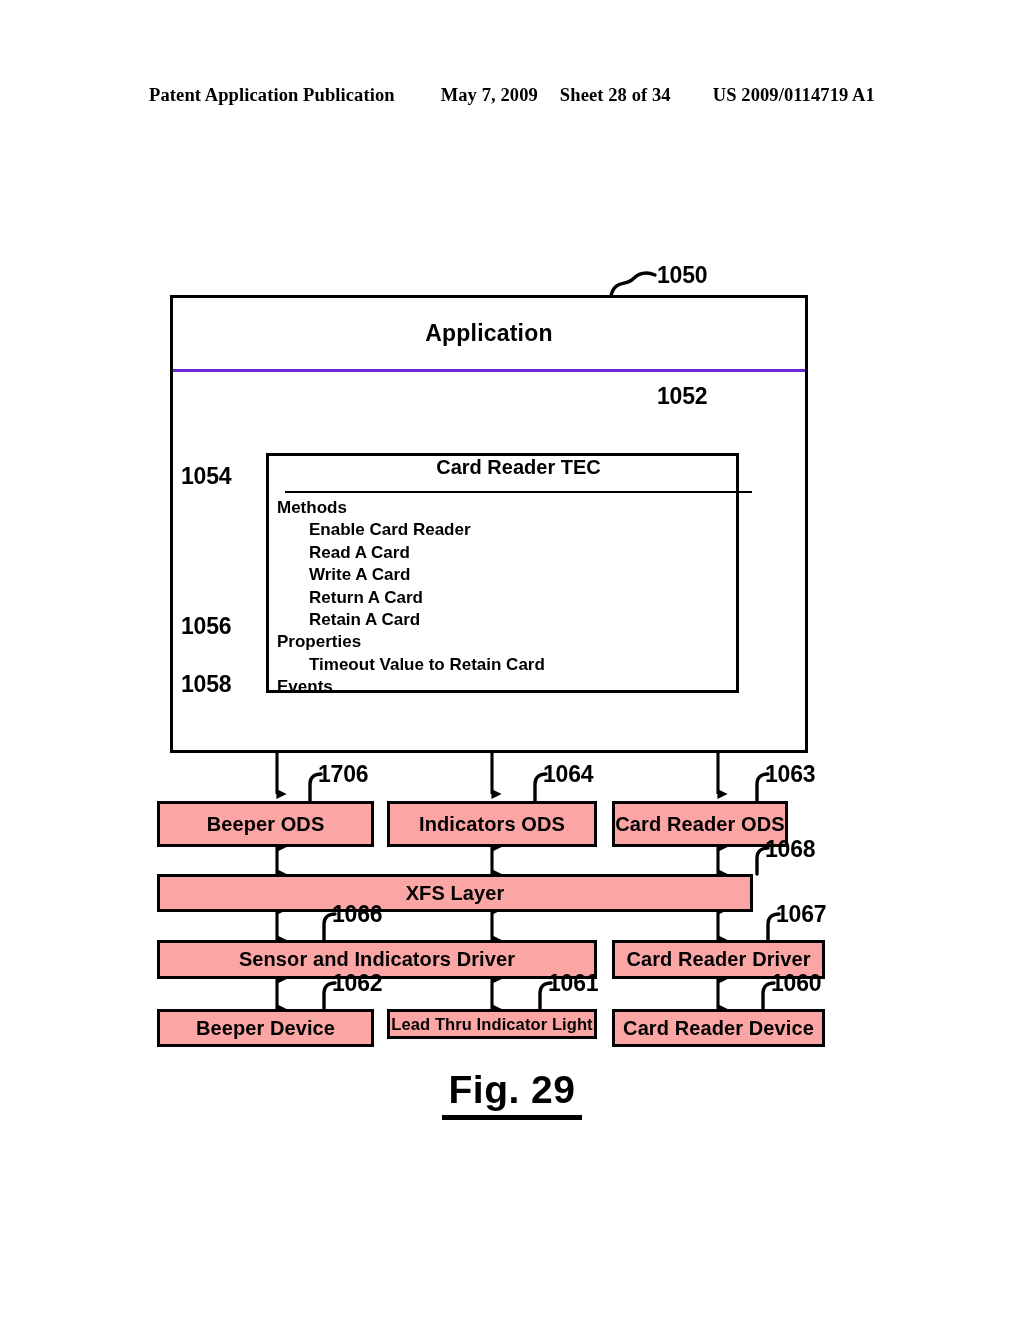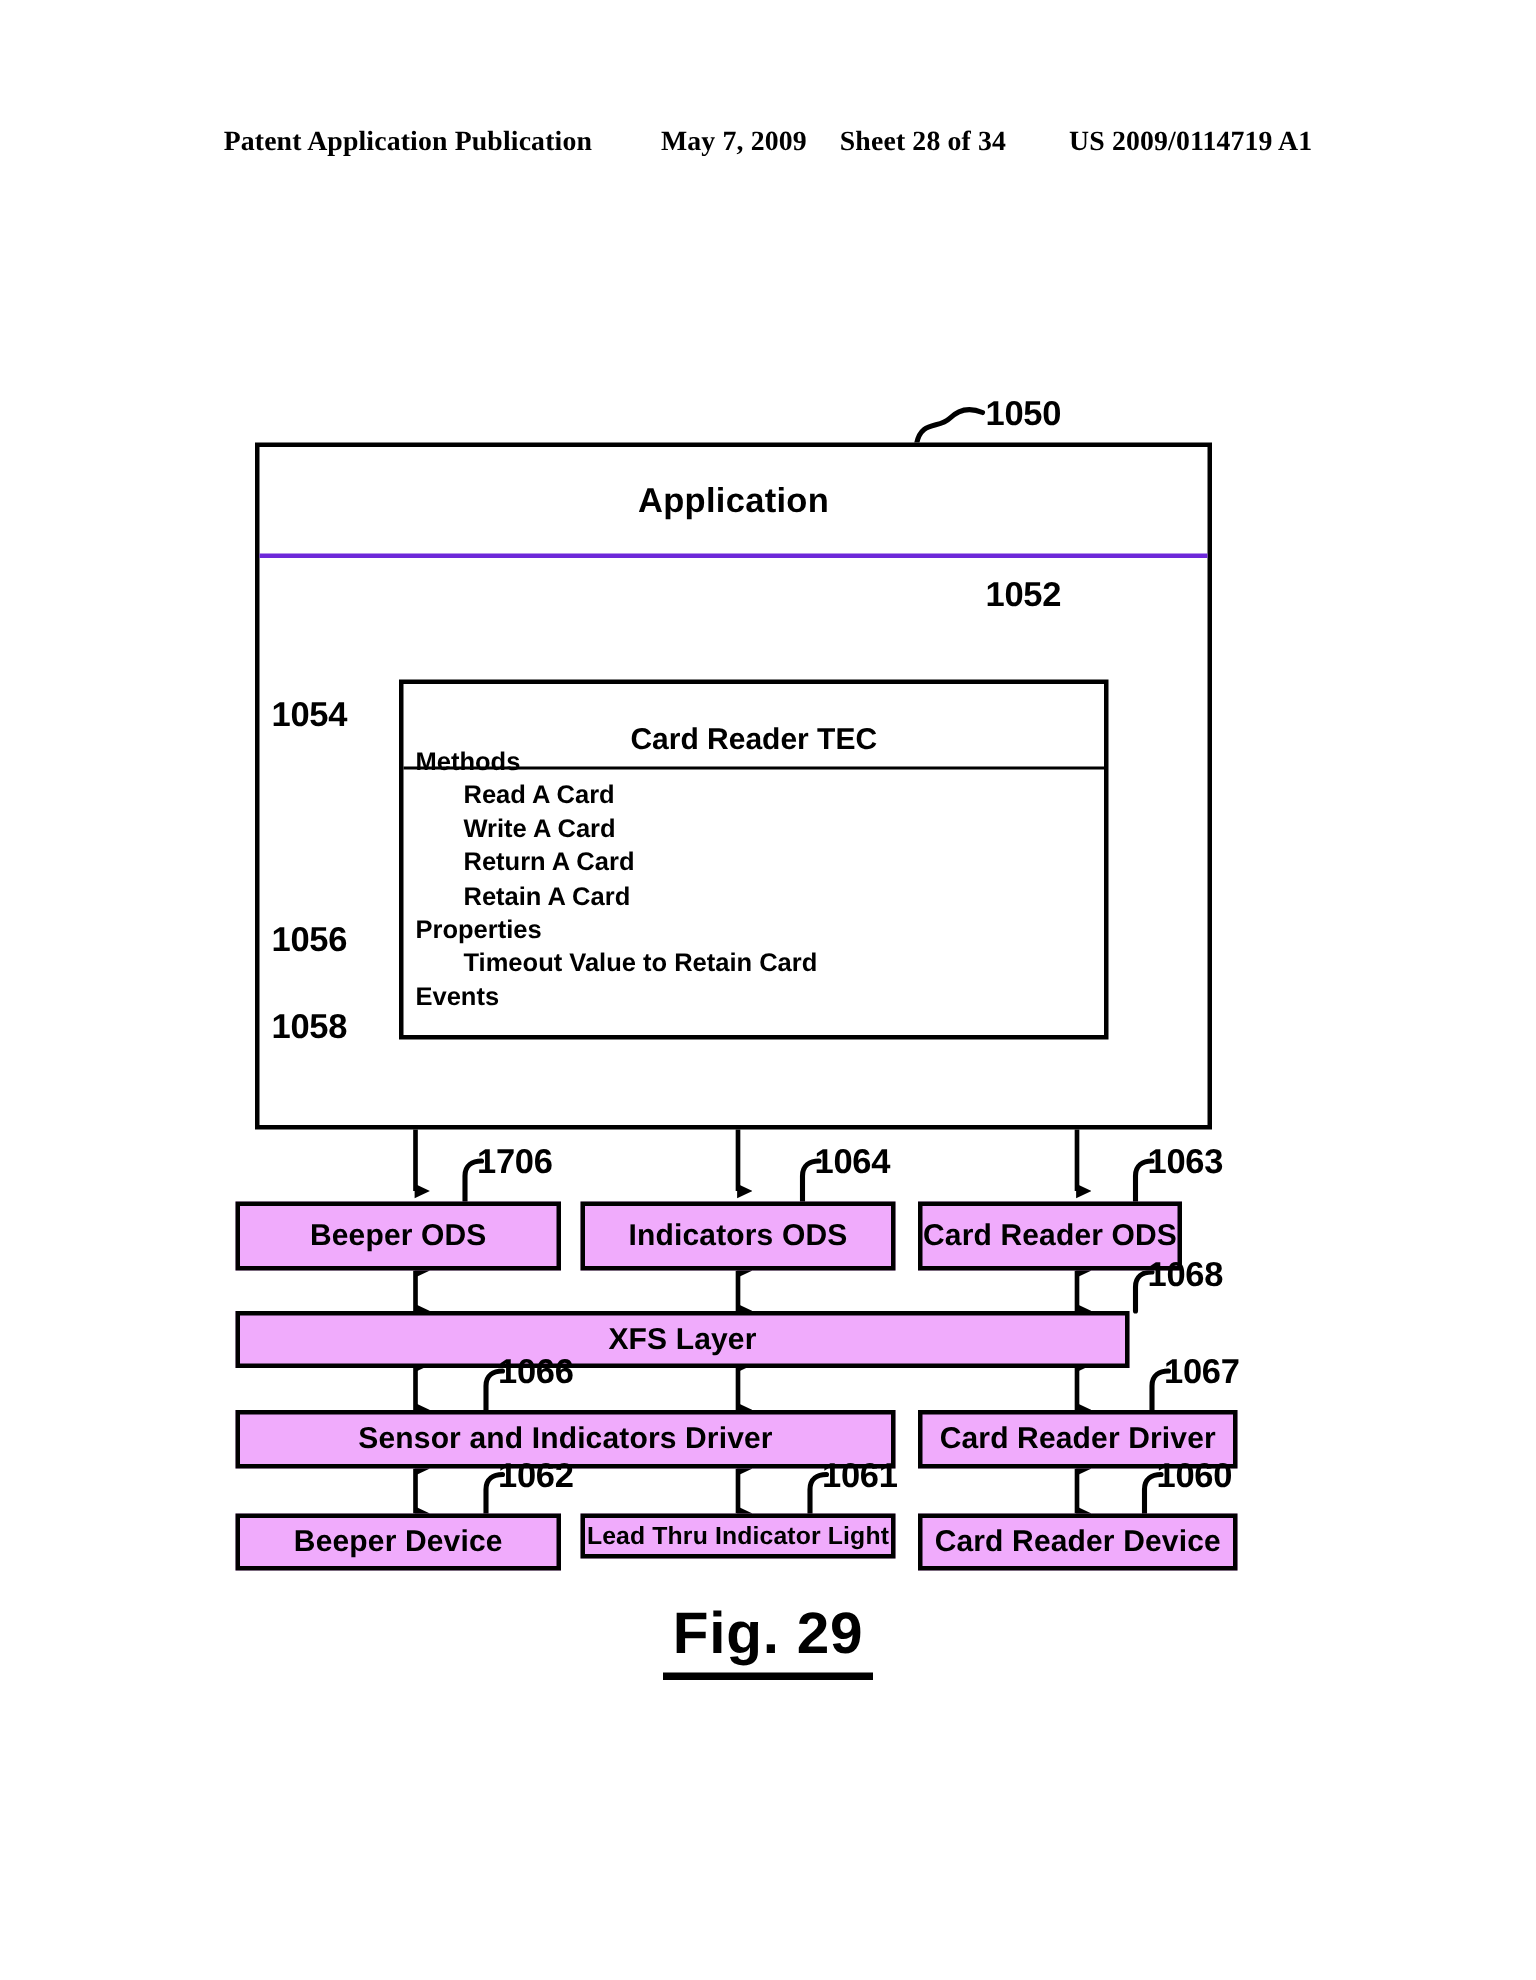--- a/index.html
+++ b/index.html
@@ -78,29 +78,28 @@
     left: 266px;
     top: 453px;
     width: 473px;
     height: 240px;
     box-sizing: border-box;
     border: 3px solid #000;
     background: #fff;
   }
   #tec-header {
     position: absolute;
-    left: 0; top: 0;
+    left: 16px; top: 0;
     width: 100%;
     height: 37px;
     box-sizing: border-box;
     border-bottom: 2.5px solid #000;
     display: flex;
-    align-items: center;
+    align-items: flex-start;
     justify-content: center;
-    margin-top: 20px;
   }
   #tec-header .lbl {
     font-weight: bold;
     font-size: 20px;
   }
   #tec-body {
     position: absolute;
     left: 0;
     top: 37px;
     right: 0;
@@ -113,21 +112,21 @@
     line-height: 22.4px;
     white-space: nowrap;
   }
   .tec-line.indent { padding-left: 32px; }
 
   
   .rowbox {
     position: absolute;
     box-sizing: border-box;
     border: 3px solid #000;
-    background: #f0abfc;
+    background: #fca5a5;
     display: flex;
     align-items: center;
     justify-content: center;
     white-space: nowrap;
   }
   .rowbox .lbl {
     font-weight: bold;
     font-size: 20px;
     letter-spacing: 0.1px;
   }
@@ -243,20 +242,21 @@
       <span class="lbl">Application</span>
     </div>
   </div>
 
   <div id="tec-box">
     <div id="tec-header">
       <span class="lbl">Card Reader TEC</span>
     </div>
     <div id="tec-body">
       <div class="tec-line">Methods</div>
+      <div class="tec-line indent">Enable Card Reader</div>
       <div class="tec-line indent">Read A Card</div>
       <div class="tec-line indent">Write A Card</div>
       <div class="tec-line indent">Return A Card</div>
       <div class="tec-line indent">Retain A Card</div>
       <div class="tec-line">Properties</div>
       <div class="tec-line indent">Timeout Value to Retain Card</div>
       <div class="tec-line">Events</div>
     </div>
   </div>
 

